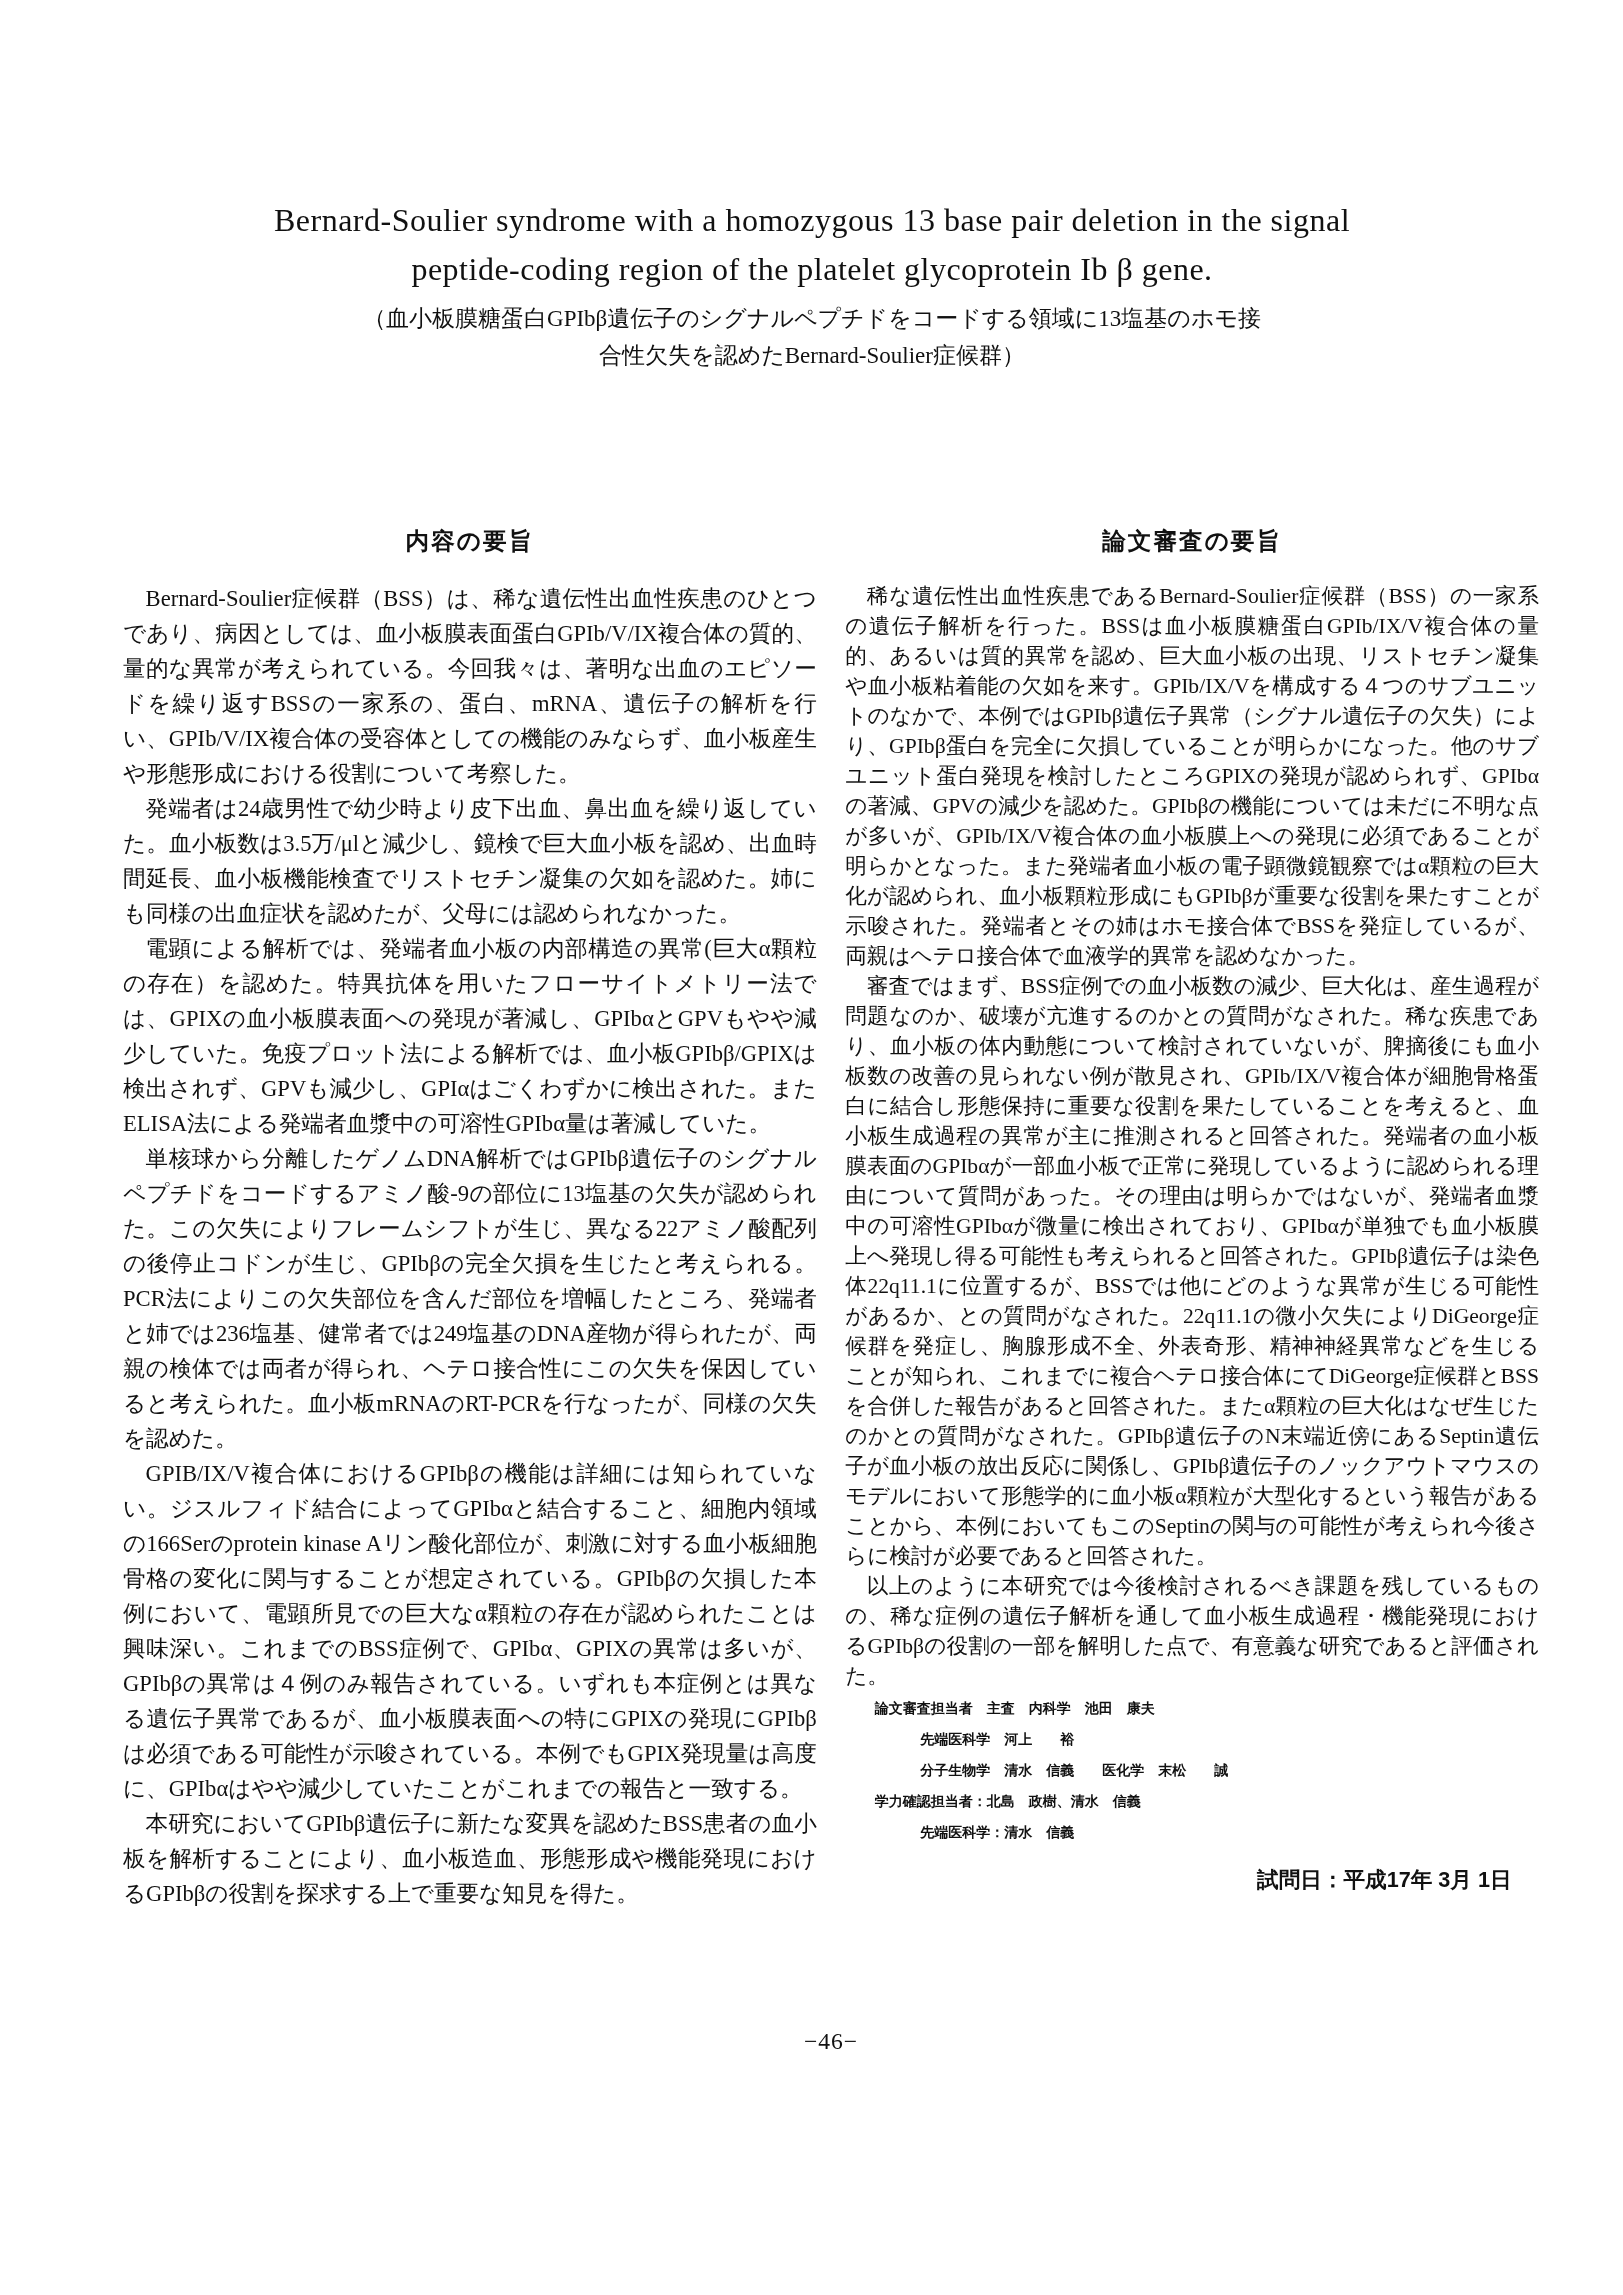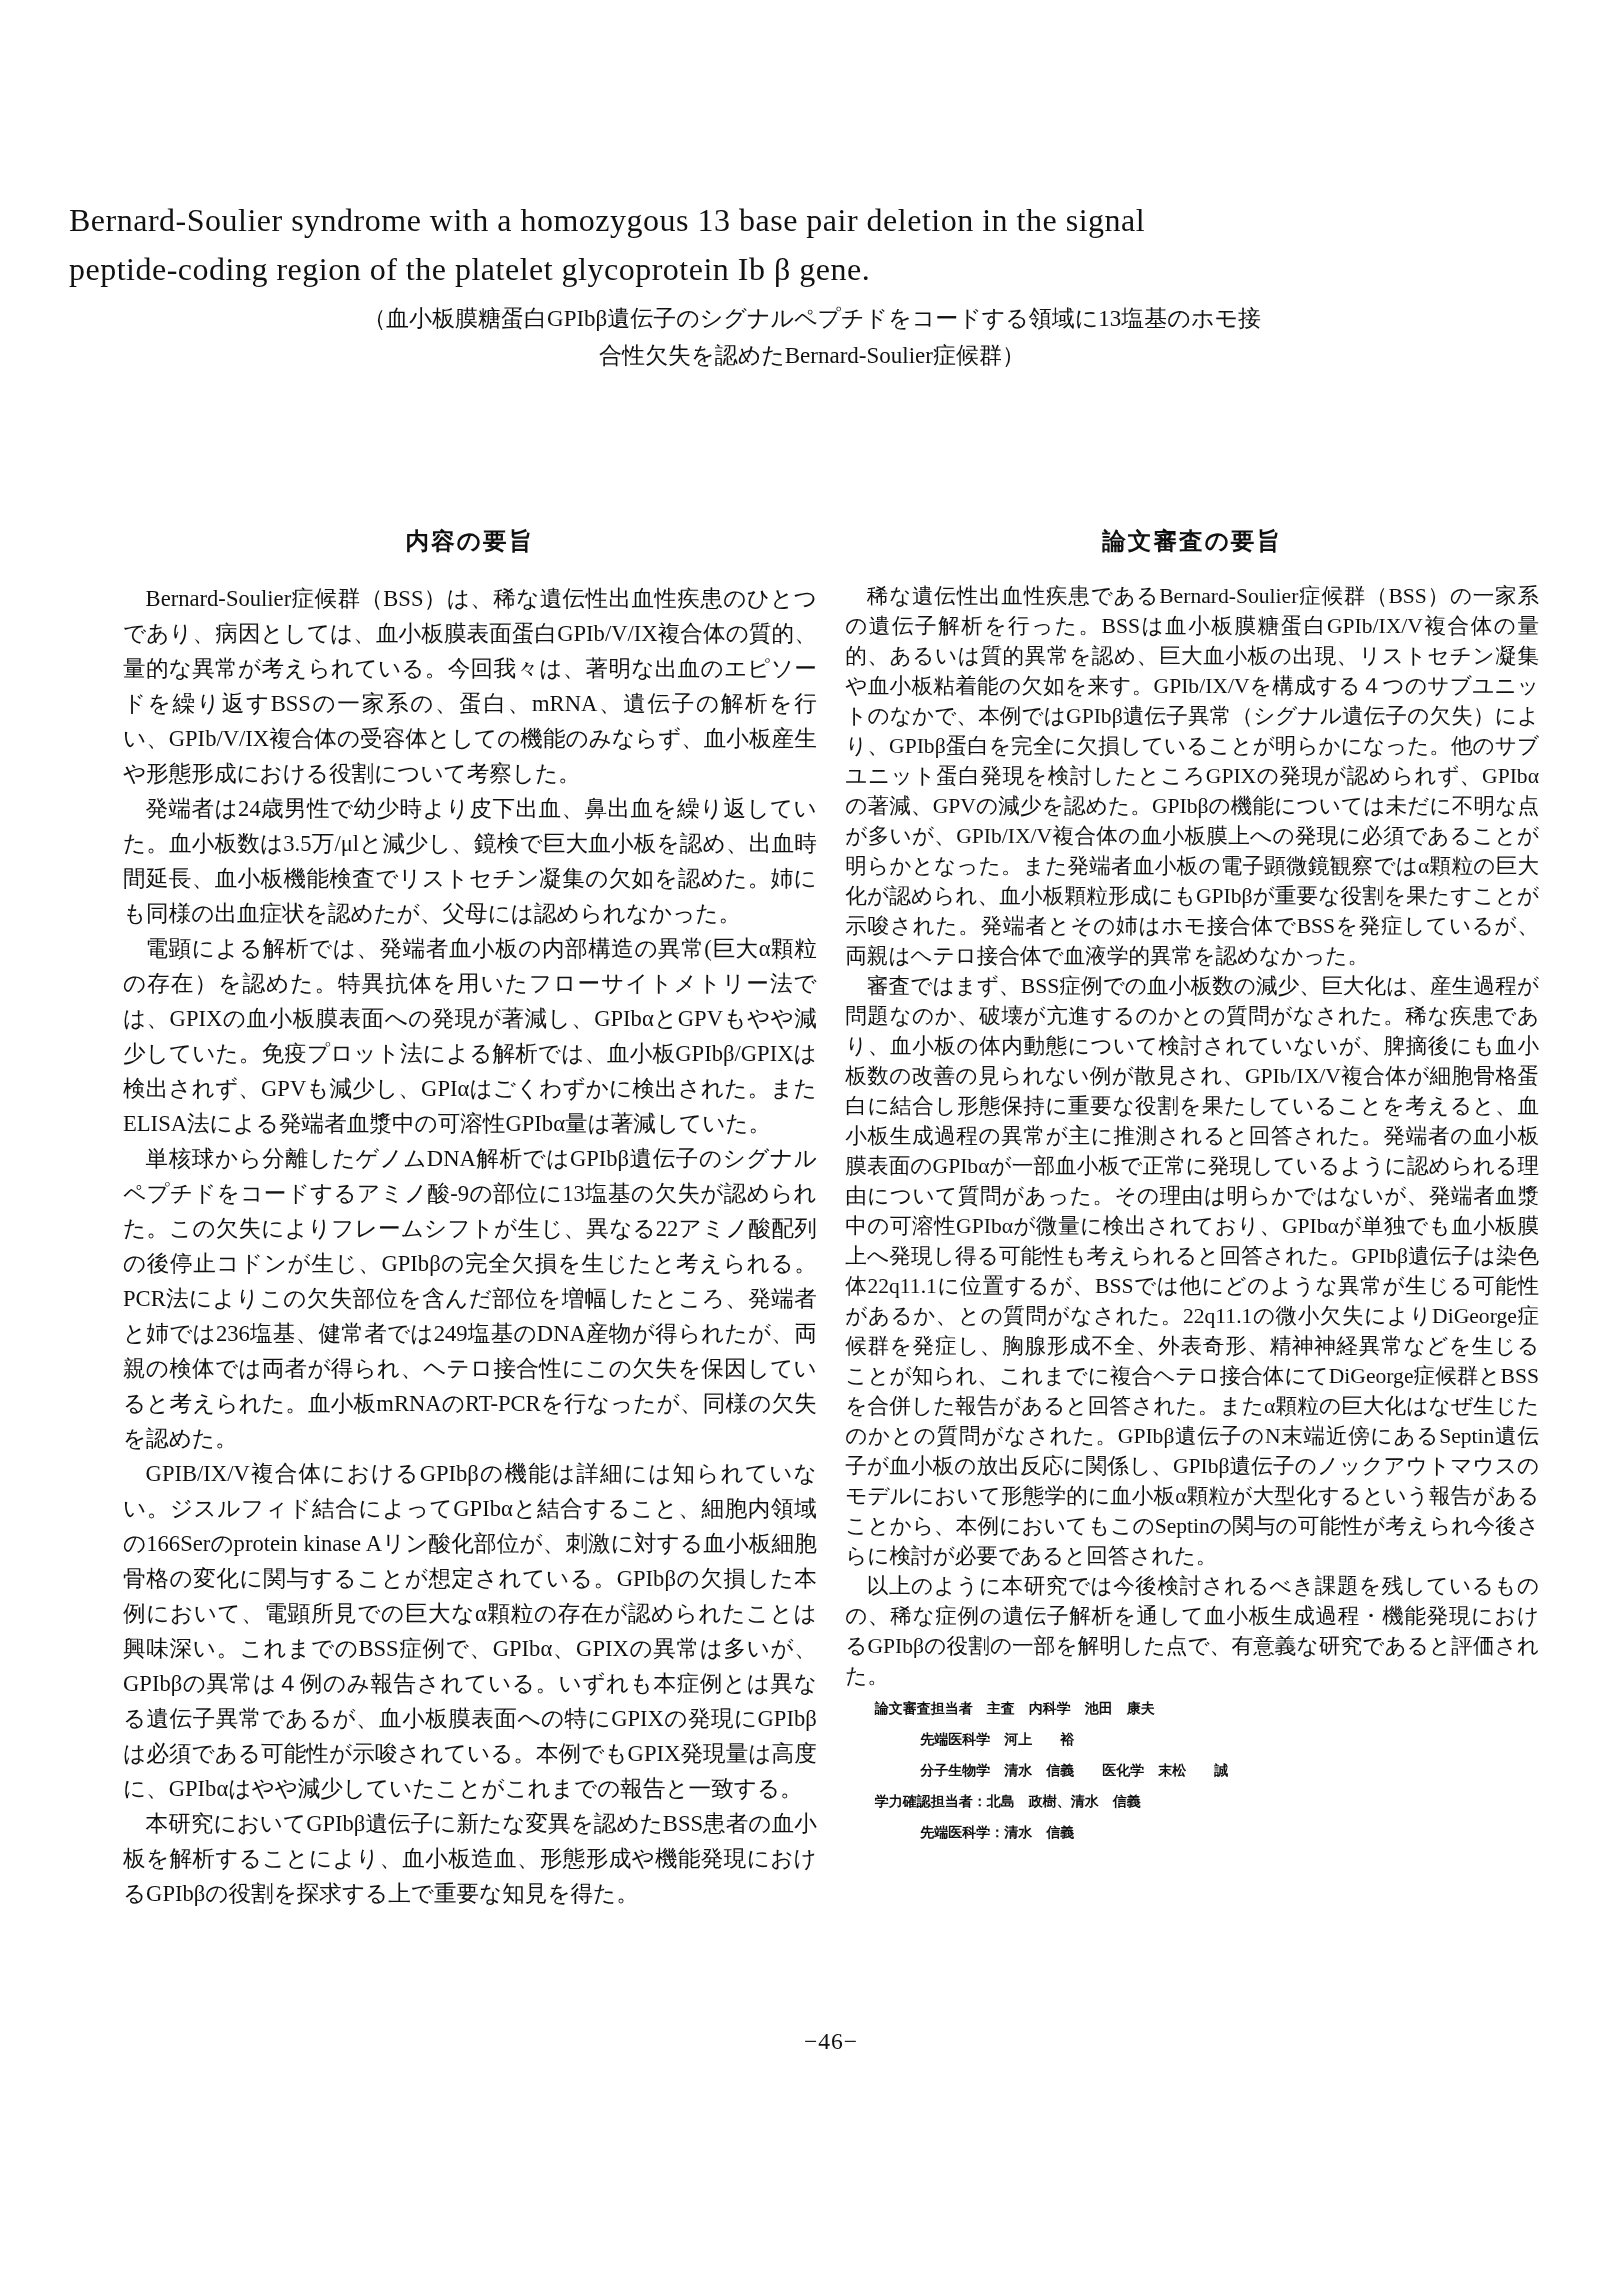--- a/index.html
+++ b/index.html
@@ -7,21 +7,21 @@
     position:relative;
     width:1624px;height:2295px;
     background:#ffffff;
     color:#111;
     font-family:"Liberation Serif","DejaVu Serif",serif;
     overflow:hidden;
   }
   
   .title-en{
     position:absolute;top:196px;left:69px;width:1486px;
-    font-size:32px;line-height:49px;font-weight:400;
+    text-align:center;font-size:32px;line-height:49px;font-weight:400;
     letter-spacing:0.5px;margin:0;
   }
   .title-en .tline{display:block;}
   .title-ja{
     position:absolute;top:300px;left:69px;width:1486px;
     text-align:center;font-size:23px;line-height:37px;margin:0;
   }
   .title-ja .tline{display:block;}
   .author{
     position:absolute;top:467px;left:69px;width:1486px;
@@ -104,20 +104,21 @@
       <p>以上のように本研究では今後検討されるべき課題を残しているものの、稀な症例の遺伝子解析を通して血小板生成過程・機能発現におけるGPIbβの役割の一部を解明した点で、有意義な研究であると評価された。</p>
 
       <div class="committee">
         <div class="line indent-a">論文審査担当者　主査　内科学　池田　康夫</div>
         <div class="line indent-b">先端医科学　河上　　裕</div>
         <div class="line indent-b">分子生物学　清水　信義　　医化学　末松　　誠</div>
         <div class="line indent-a">学力確認担当者：北島　政樹、清水　信義</div>
         <div class="line indent-b">先端医科学：清水　信義</div>
       </div>
 
+      <div class="exam-date">試問日：平成17年 3月 1日</div>
     </section>
 
   </div>
 
   <div class="page-number">−46−</div>
 
 </div>
 
 
 </body></html>

